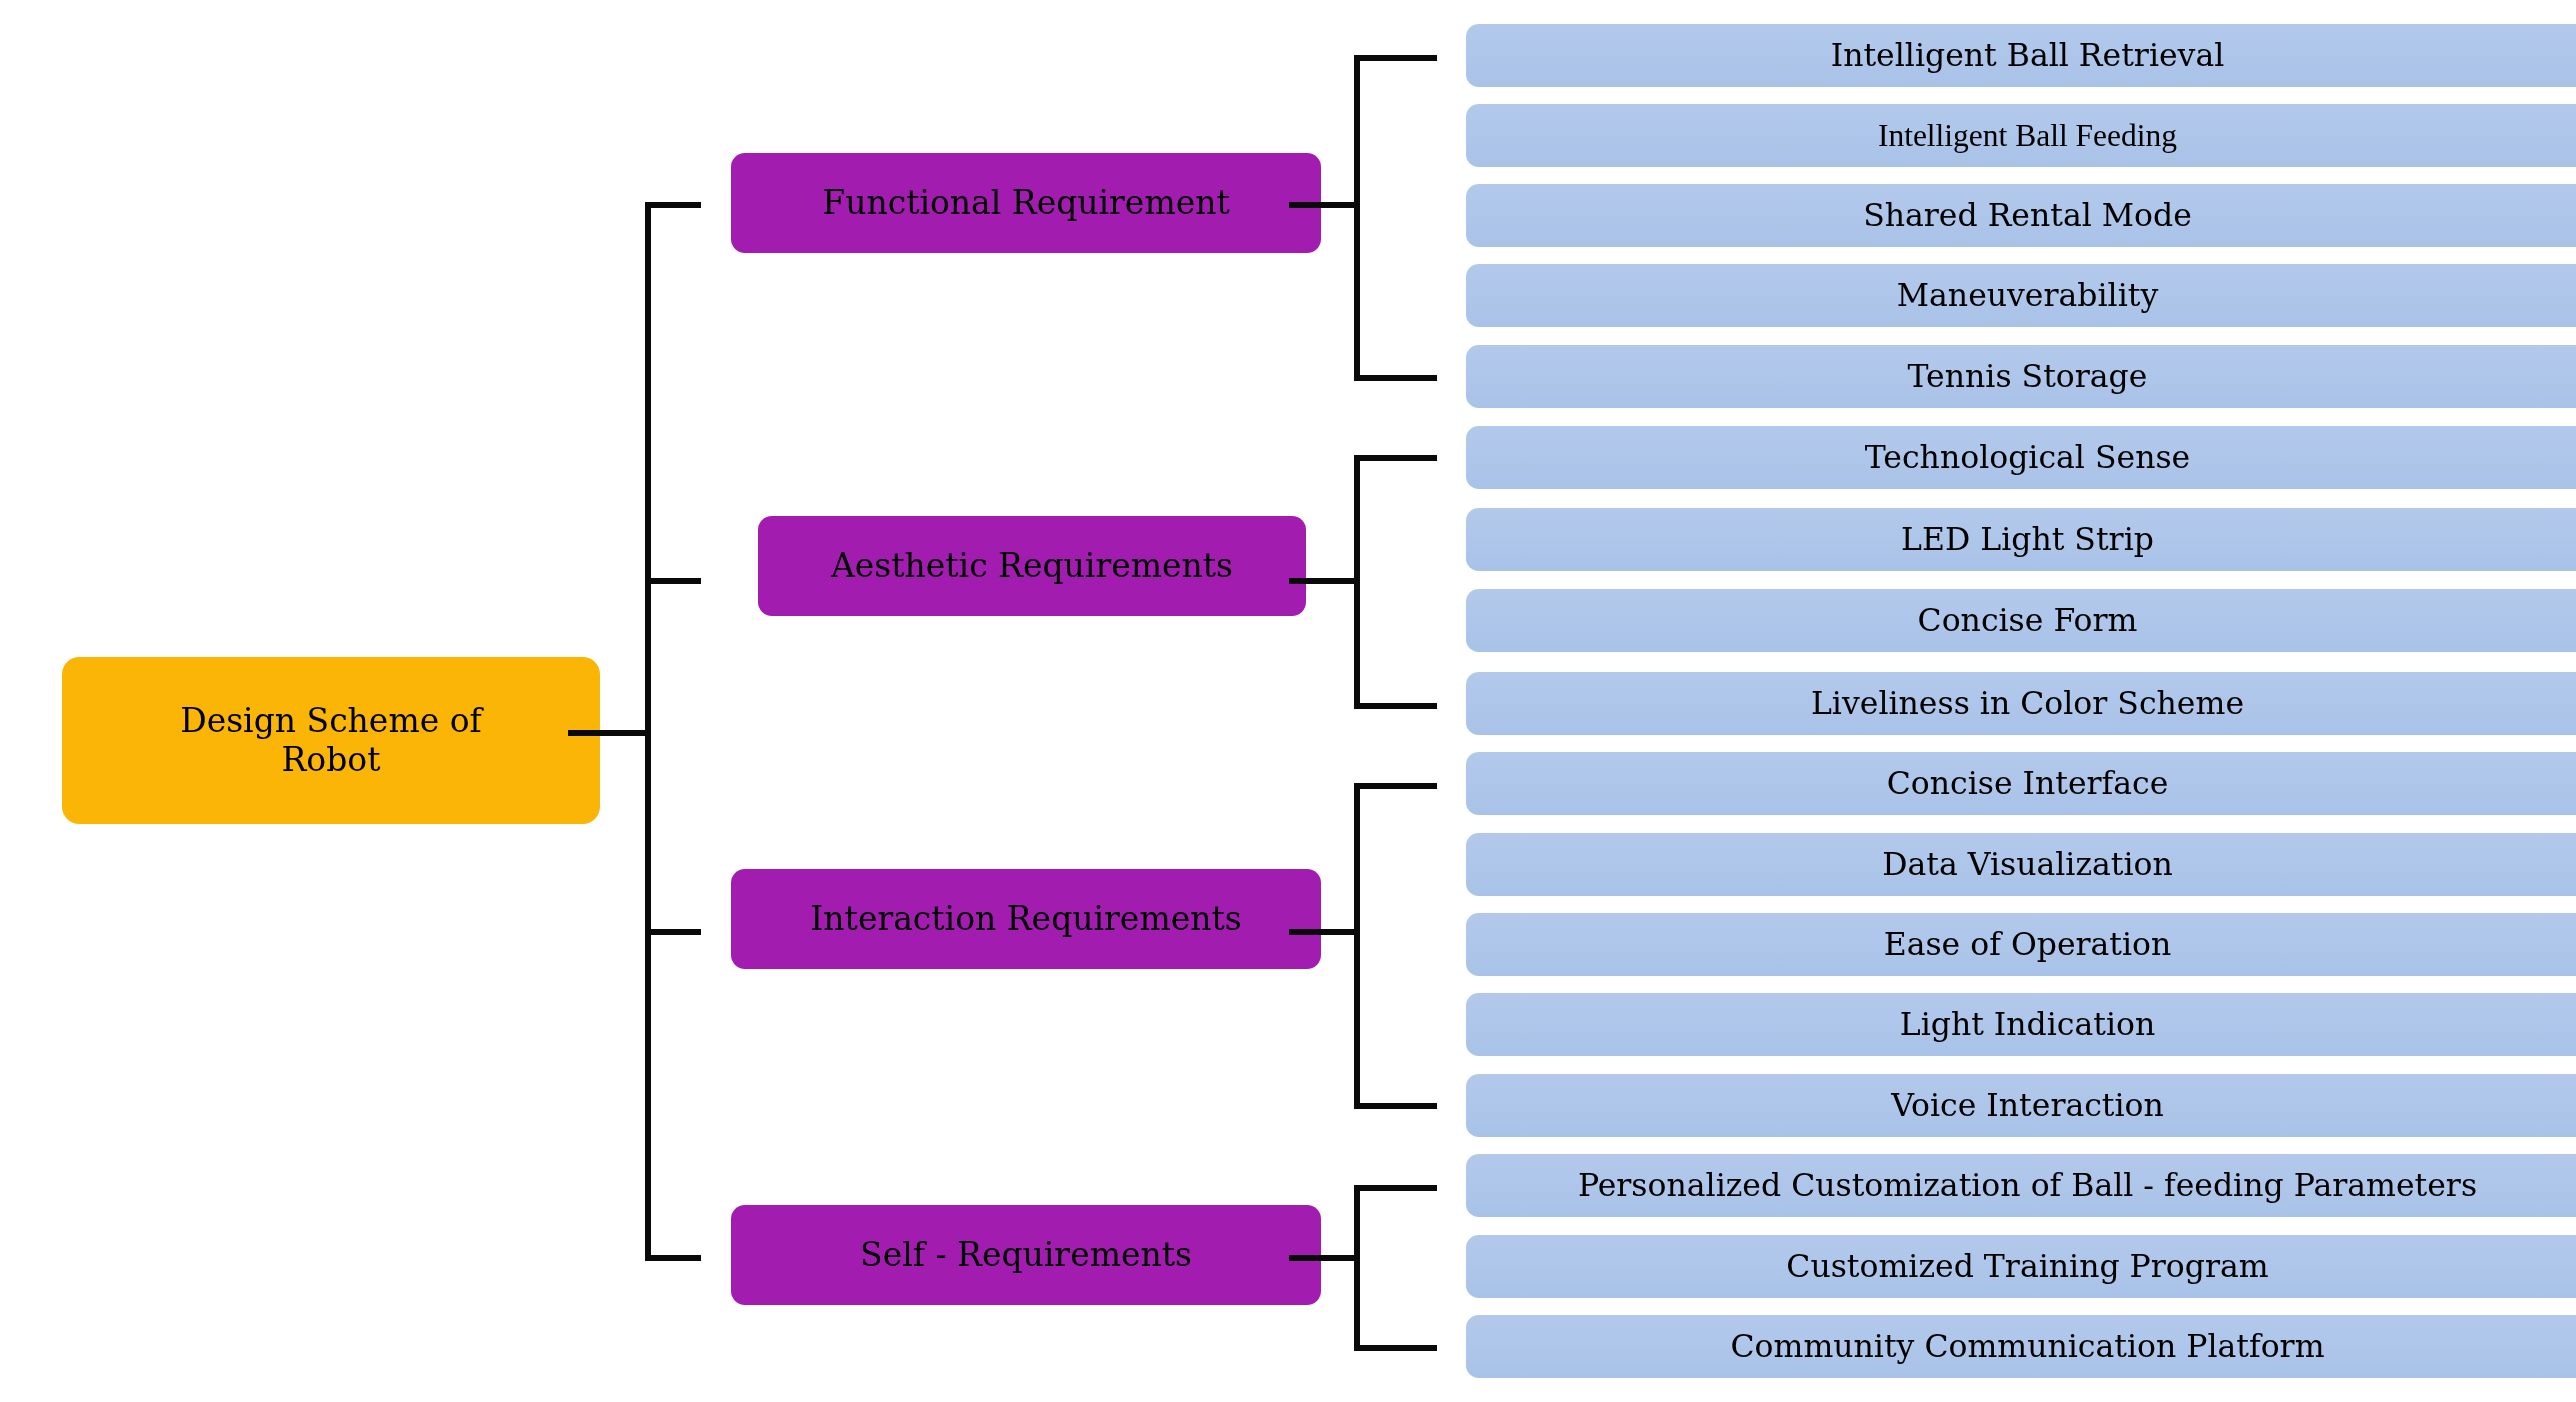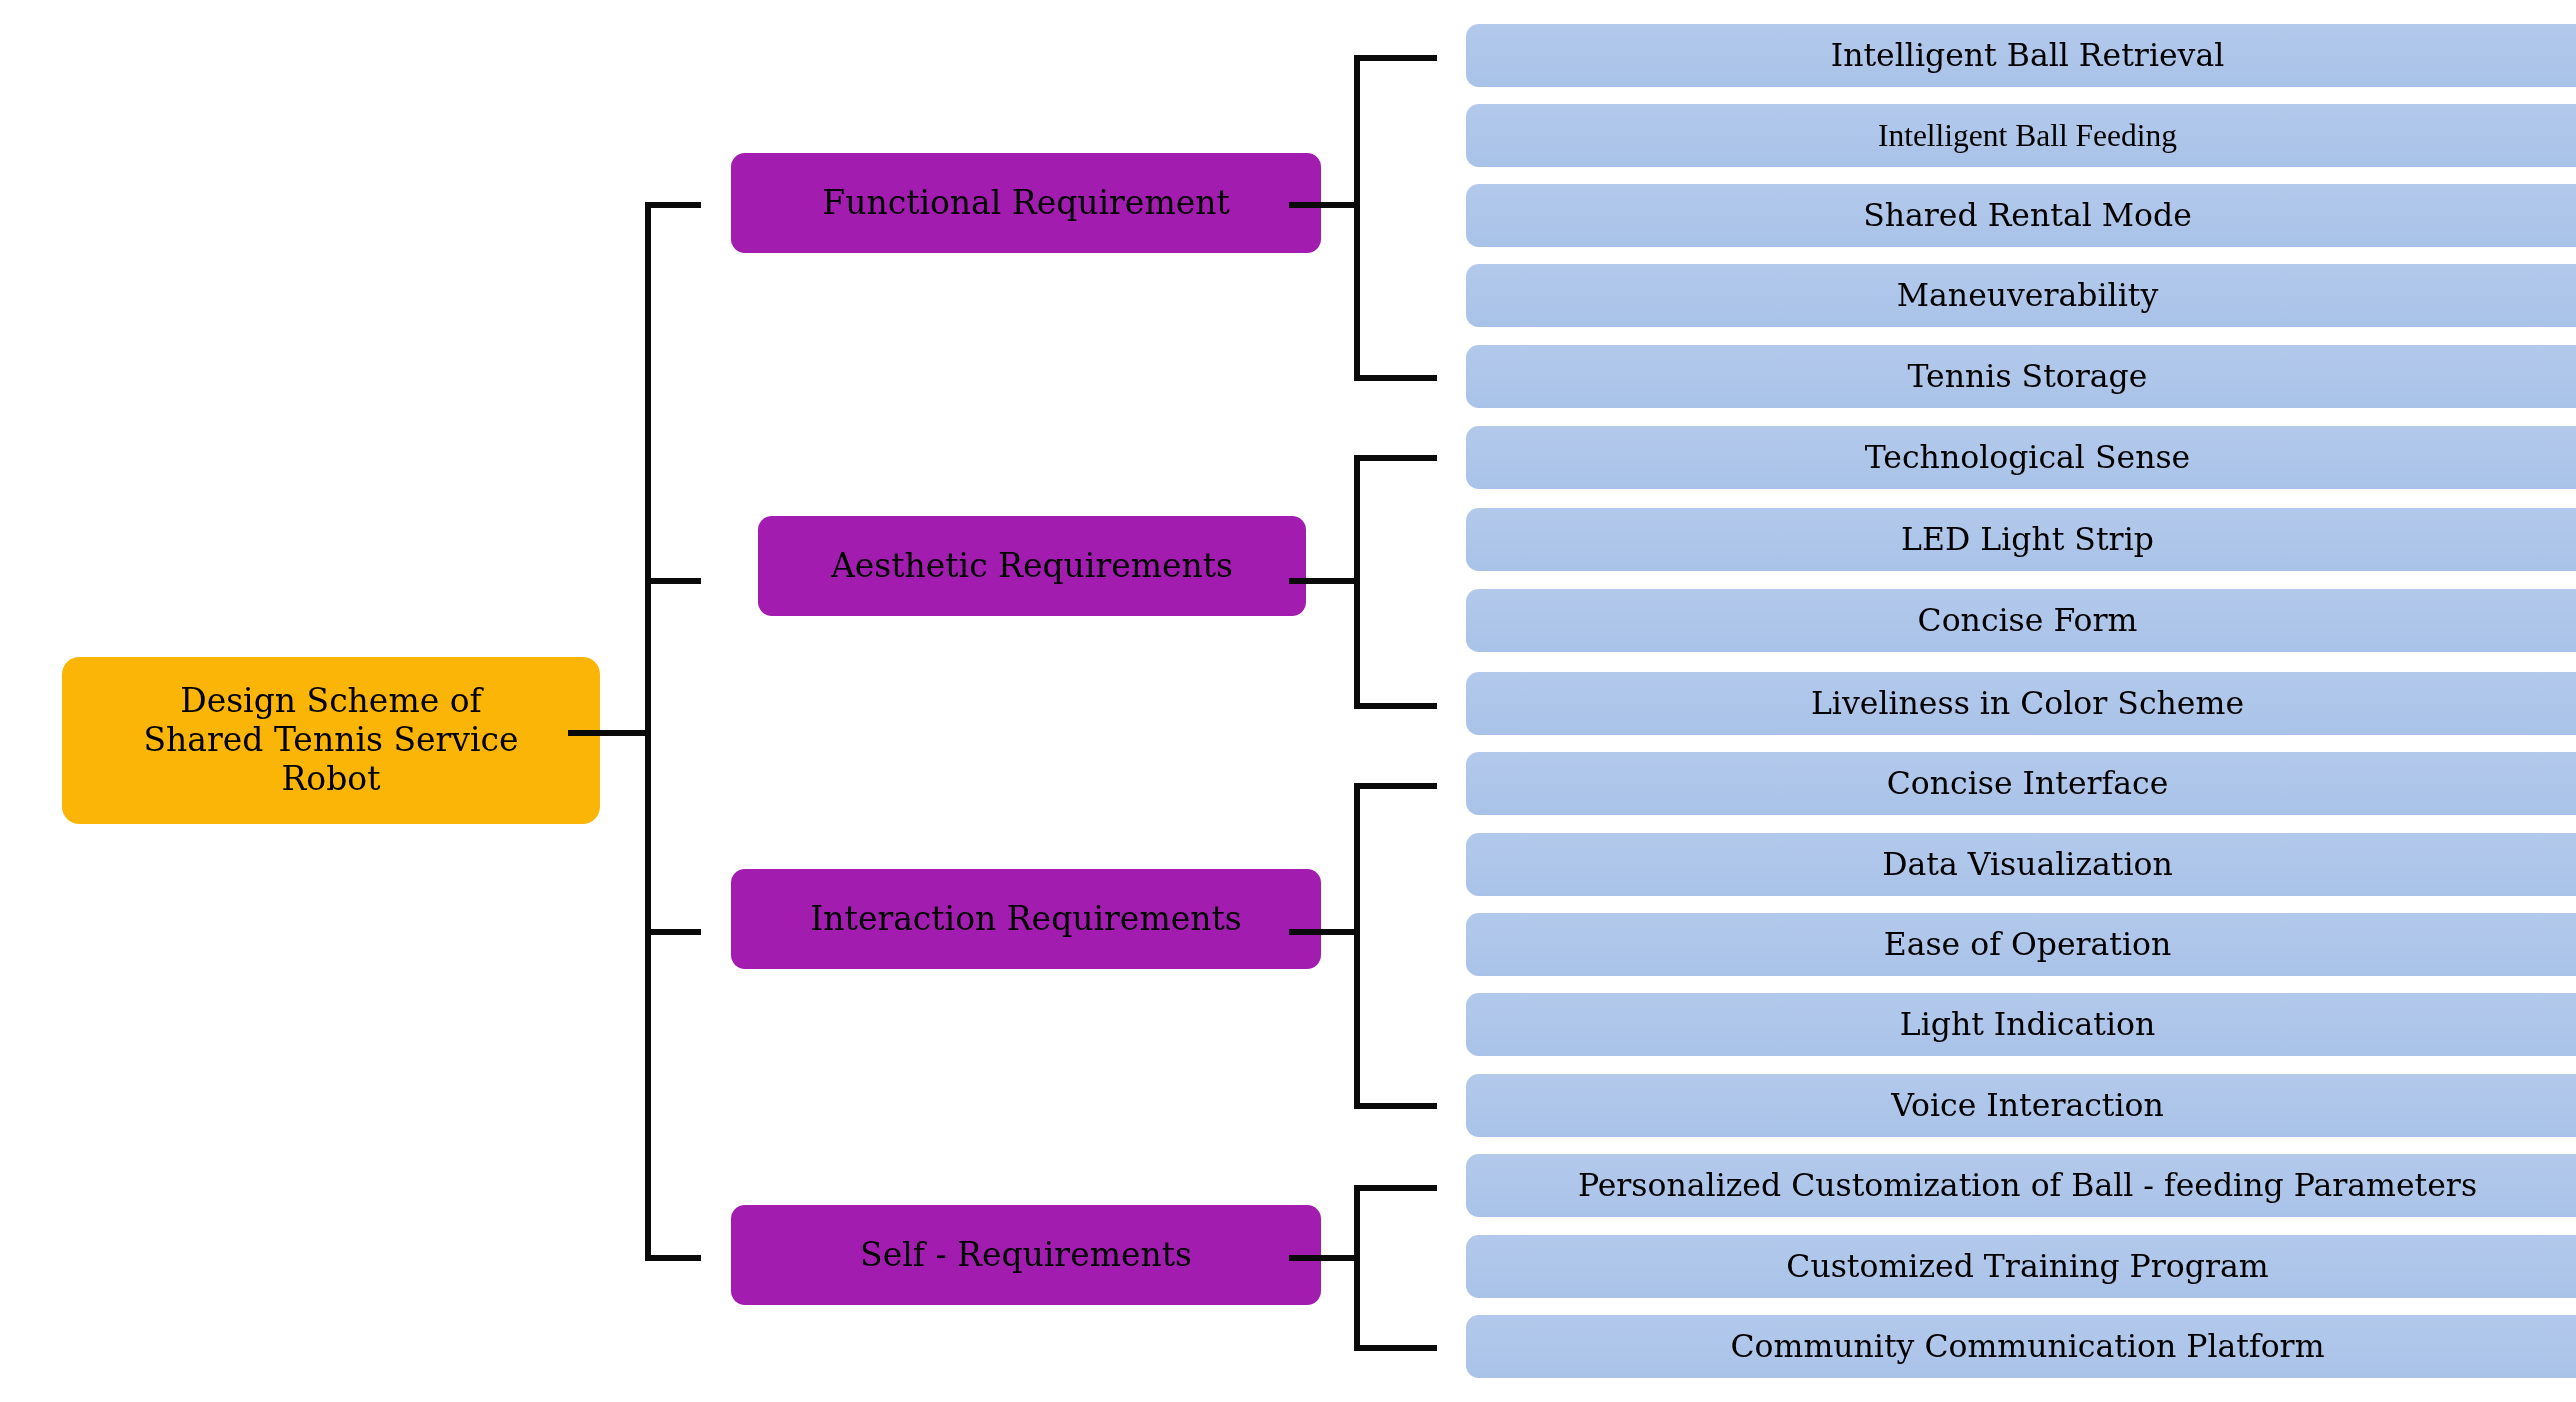--- a/index.html
+++ b/index.html
@@ -57,21 +57,20 @@
   }
 </style>
 </head>
 <body>
 
 <div id="canvas">
 
   <div class="node node-root" style="left:30px; top:657px; width:538px; height:167px;">
     <div>
       <div>Design Scheme of</div>
-      <div>Shared Tennis Service</div>
       <div>Robot</div>
     </div>
   </div>
 
   <div class="conn-h" style="left:568px; top:730px; width:83px;"></div>
   <div class="conn-v" style="left:645px; top:205px; height:1053px;"></div>
 
   <div class="conn-h" style="left:645px; top:202px; width:56px;"></div>
   <div class="node node-cat" style="left:699px; top:153px; width:590px; height:100px;">
     <span>Functional Requirement</span>

